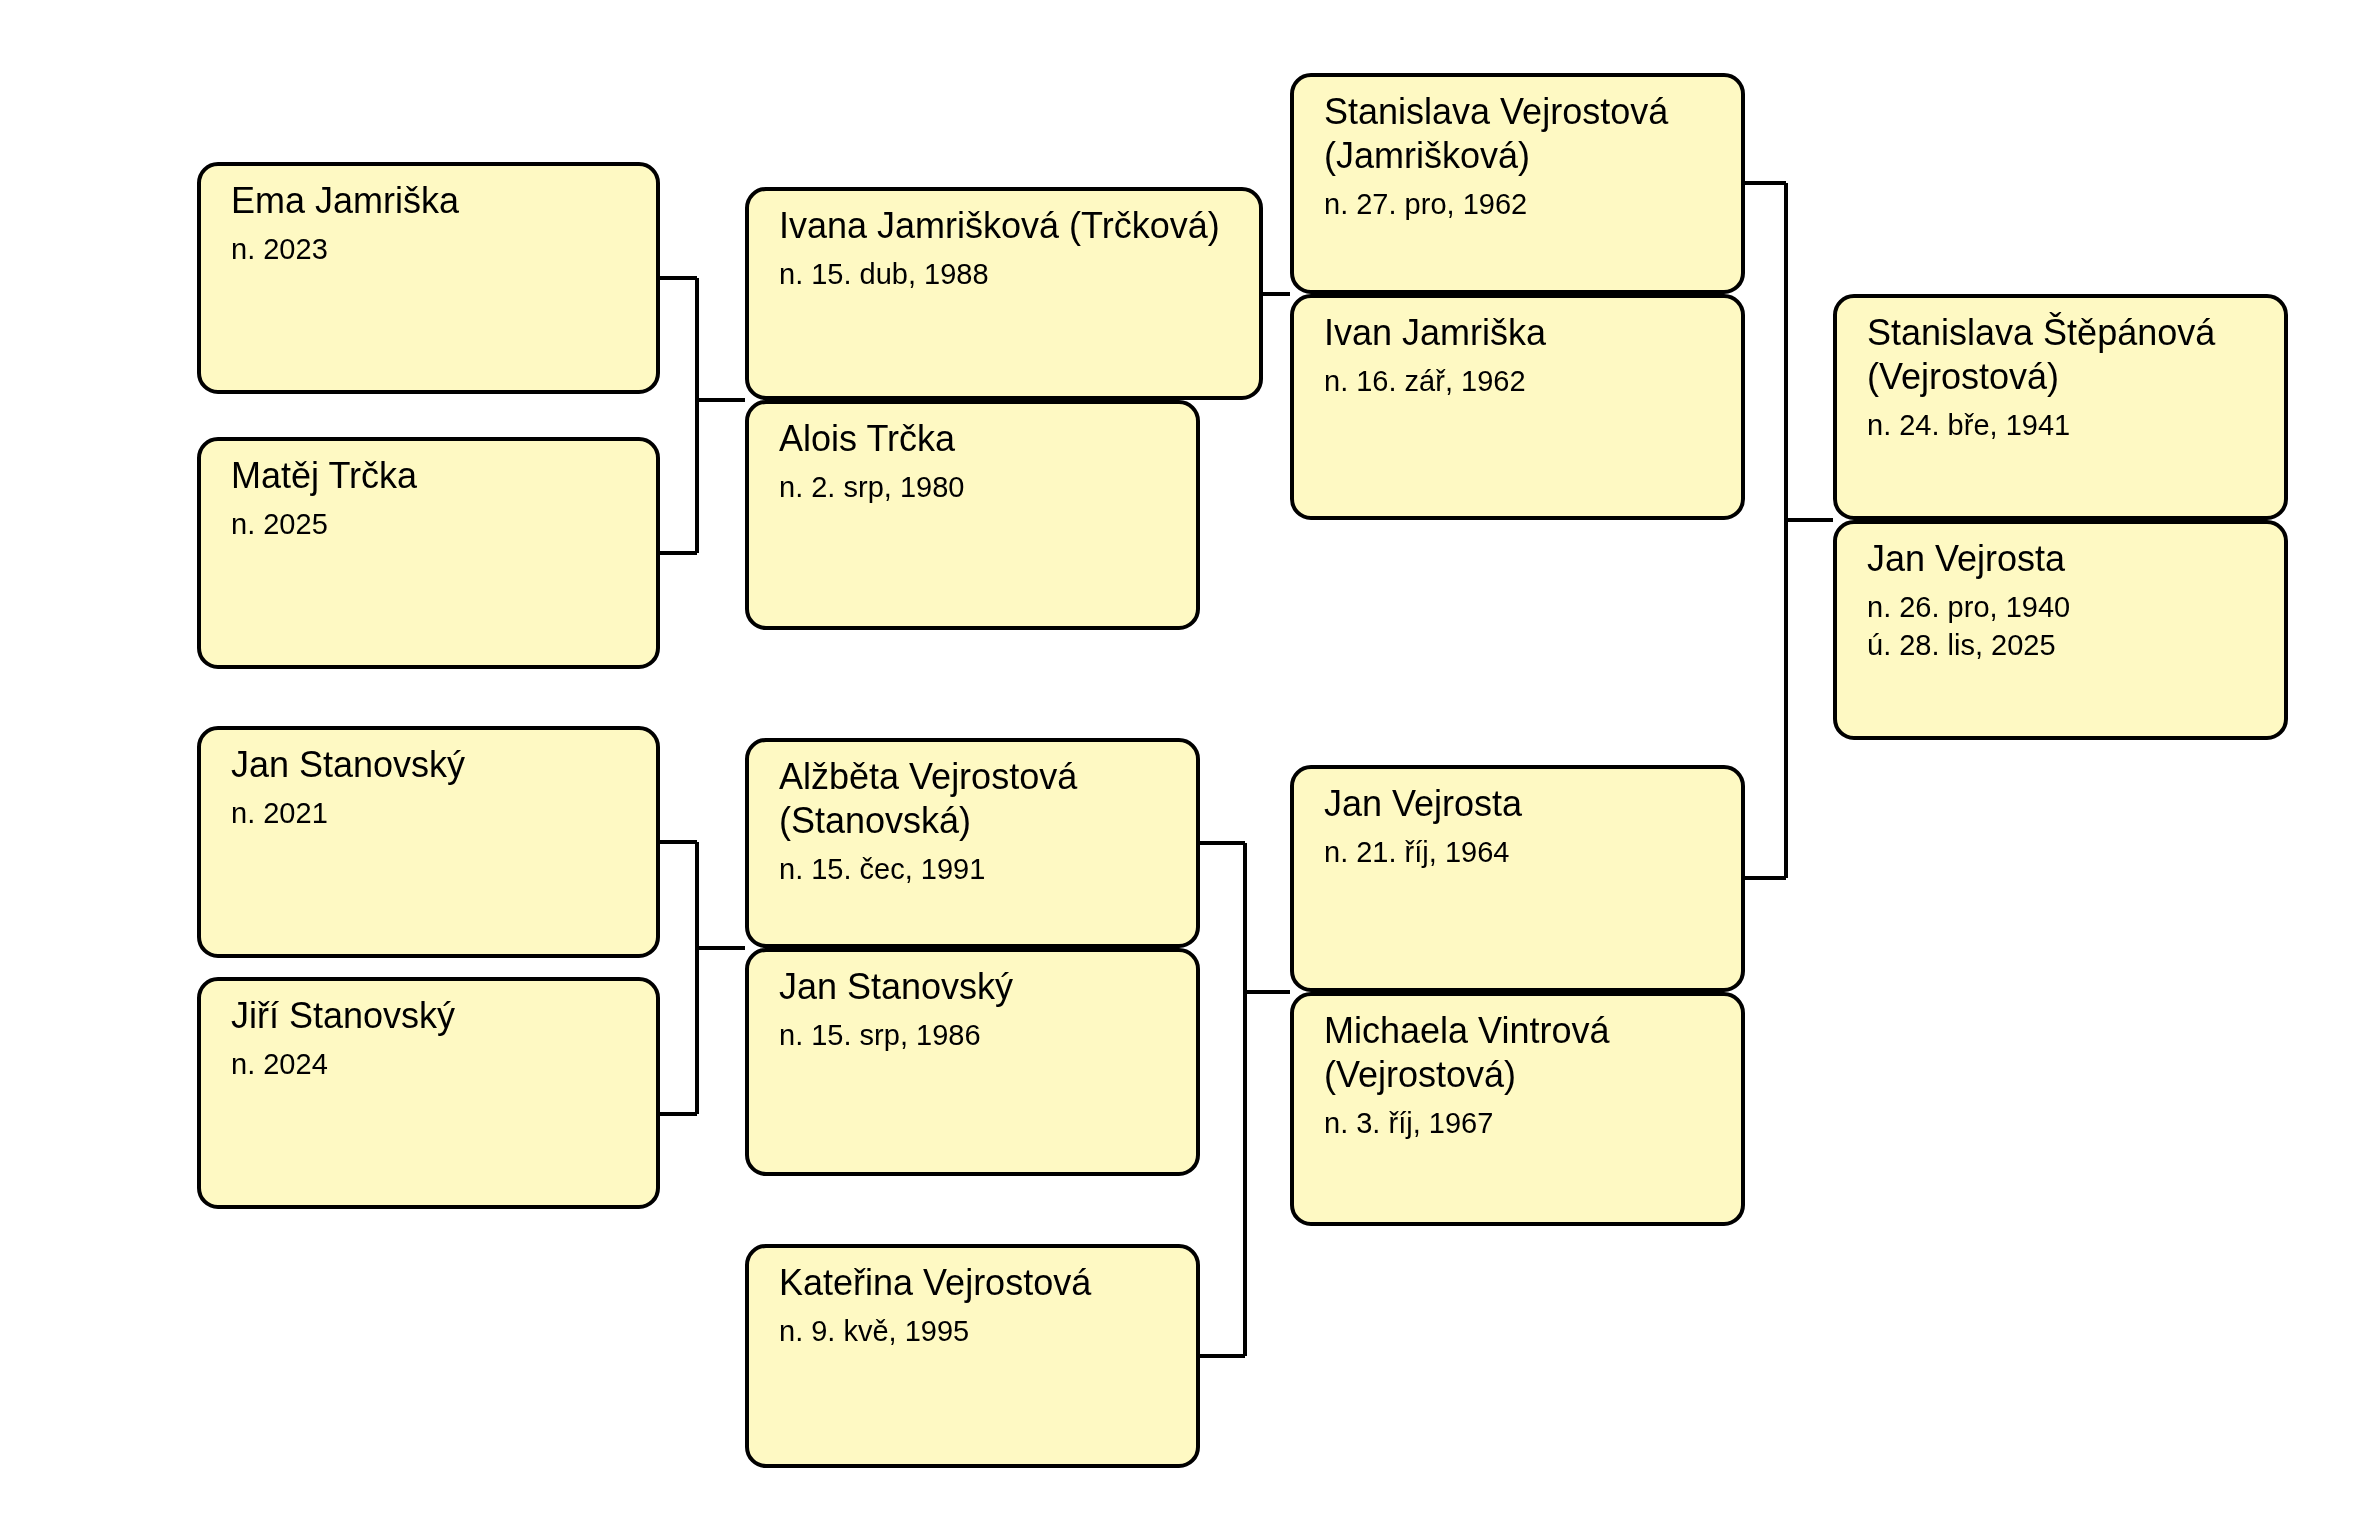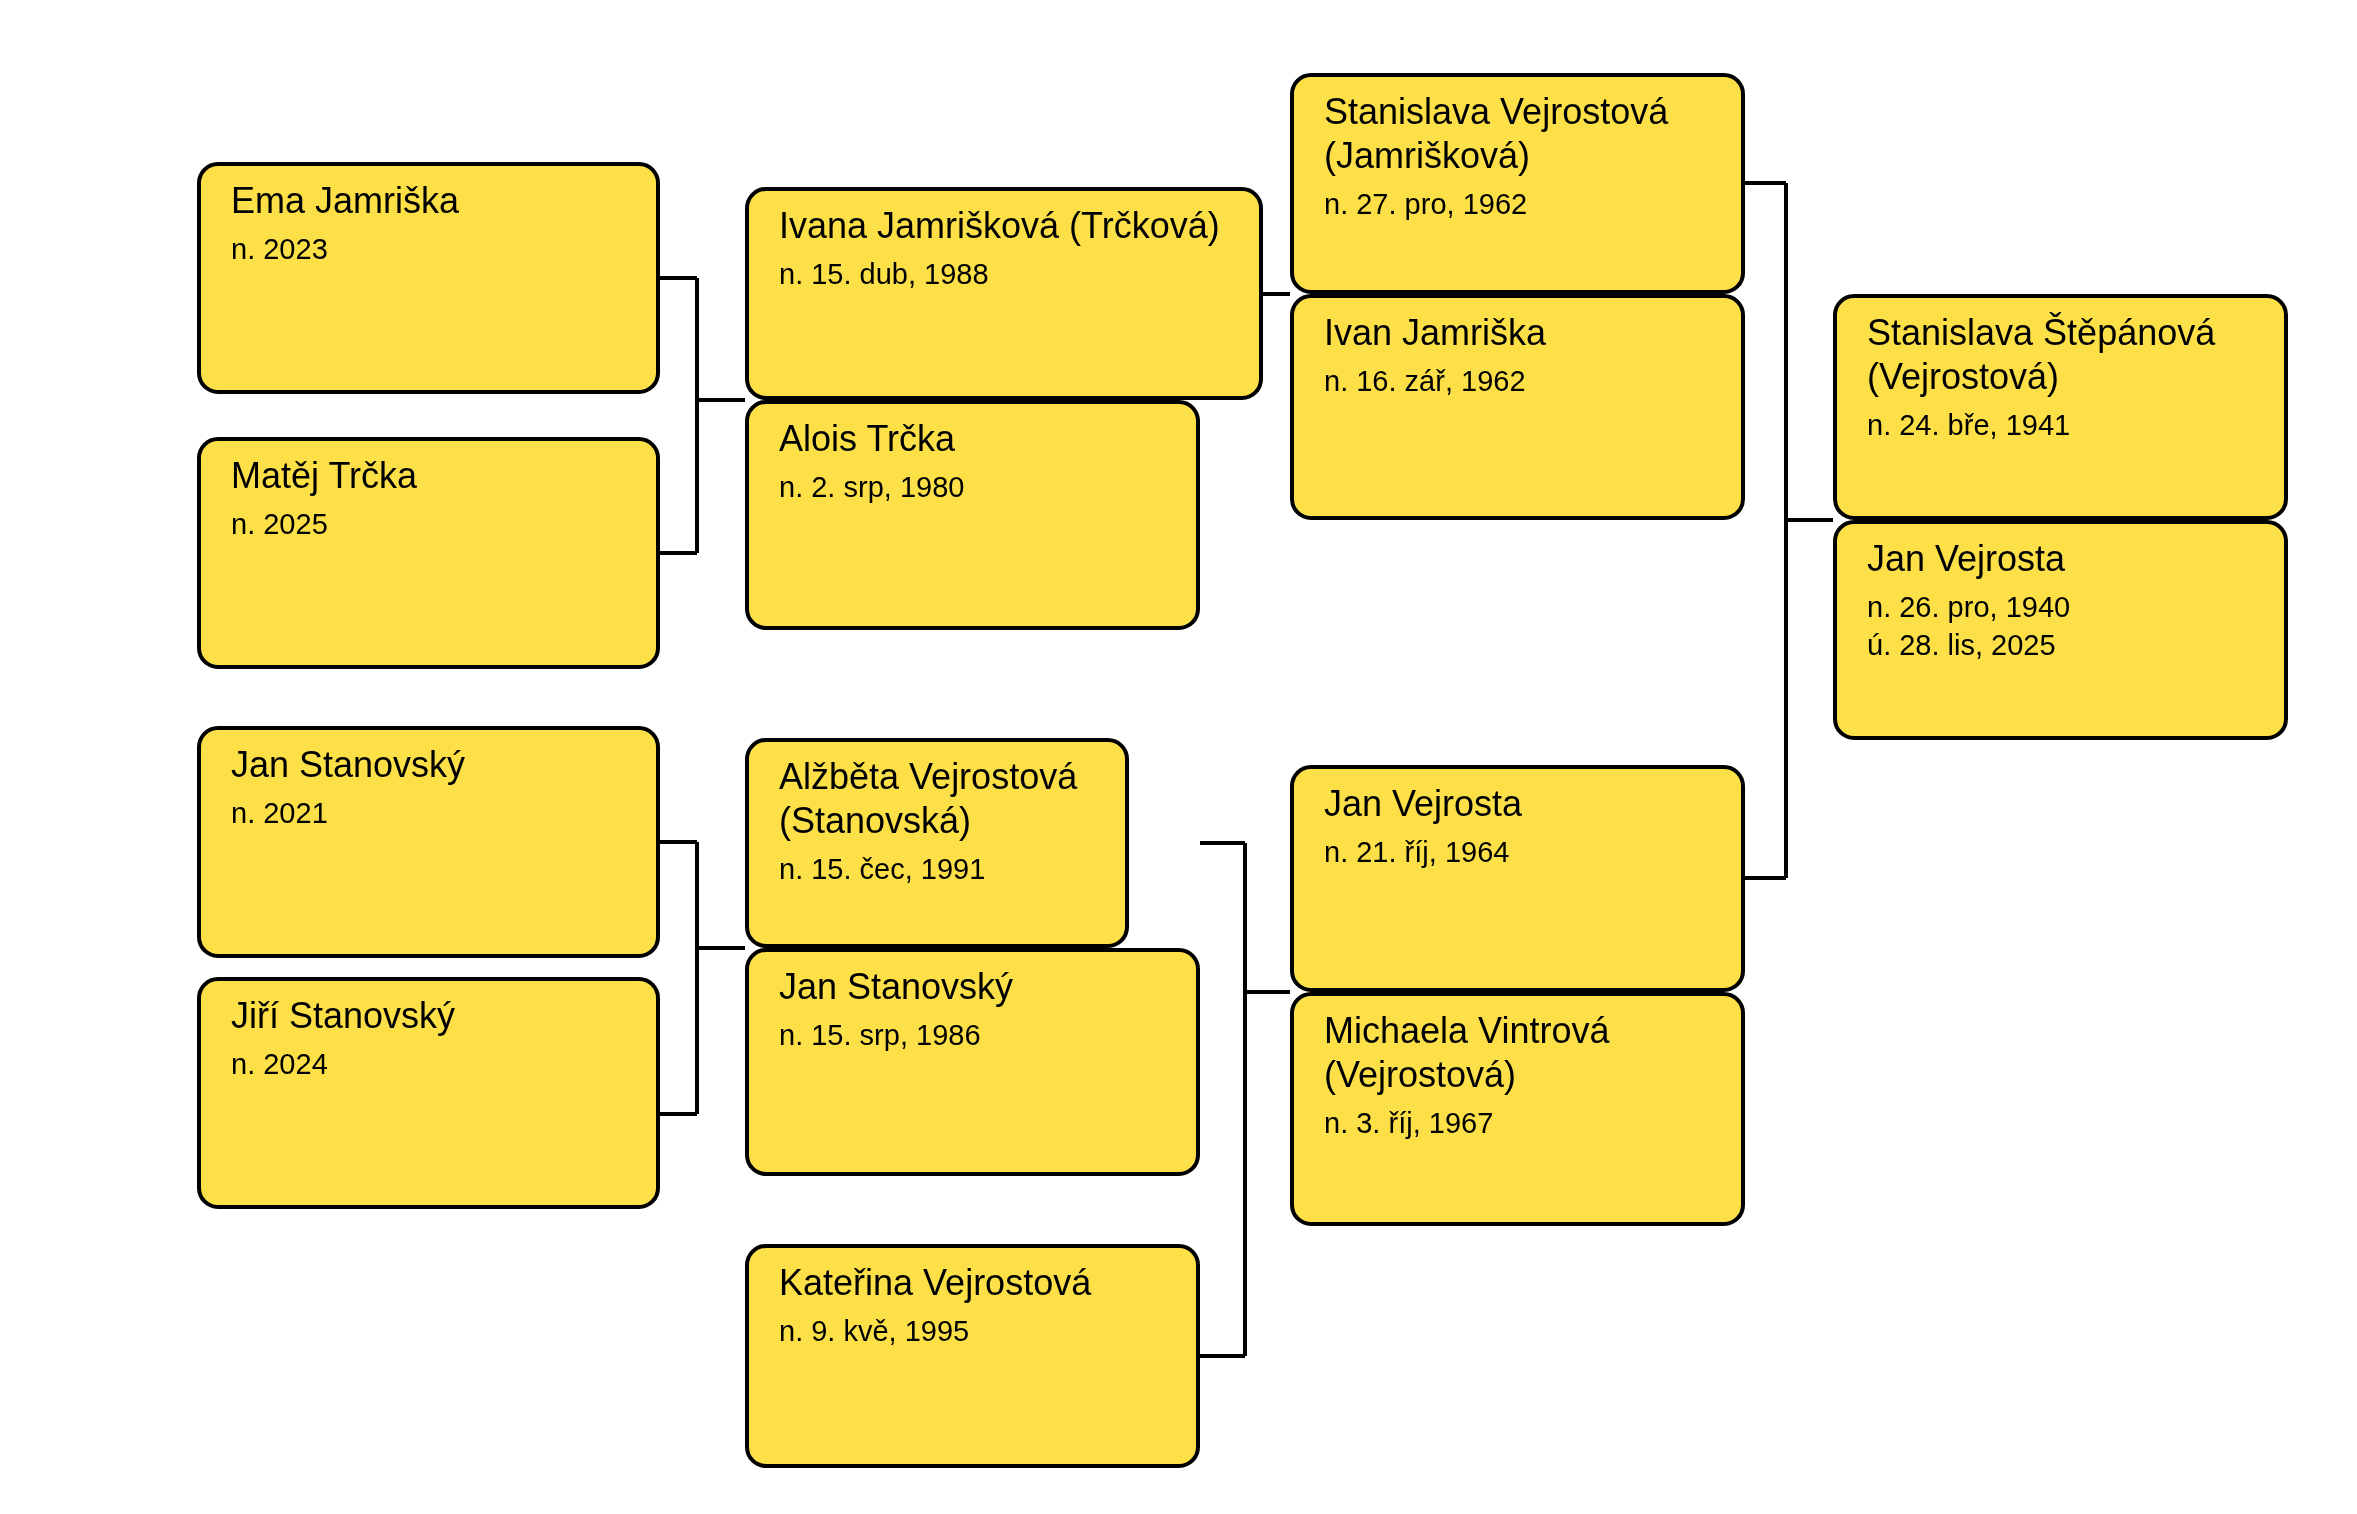--- a/index.html
+++ b/index.html
@@ -23,21 +23,21 @@
     height: 1514px;
   }
   .connectors path {
     stroke: #000000;
     stroke-width: 4;
     fill: none;
   }
   .pbox {
     position: absolute;
     box-sizing: border-box;
-    background: #fde047;
+    background: #fef9c3;
     border: 4px solid #000000;
     border-radius: 21px;
     padding: 13px 24px 0 30px;
     color: #000000;
   }
   .pname {
     font-size: 36px;
     line-height: 44px;
     color: #000000;
   }
@@ -121,21 +121,21 @@
   </div>
 
   <div class="pbox" style="left:745px; top:400px; width:455px; height:230px;">
     <div class="pname">Alois Trčka</div>
     <div class="pdates">
       <div class="pdate">n. 2. srp, 1980</div>
       <div class="pdate"></div>
     </div>
   </div>
 
-  <div class="pbox" style="left:745px; top:738px; width:384px; height:210px;">
+  <div class="pbox" style="left:745px; top:738px; width:455px; height:210px;">
     <div class="pname">Alžběta Vejrostová (Stanovská)</div>
     <div class="pdates">
       <div class="pdate">n. 15. čec, 1991</div>
       <div class="pdate"></div>
     </div>
   </div>
 
   <div class="pbox" style="left:745px; top:948px; width:455px; height:228px;">
     <div class="pname">Jan Stanovský</div>
     <div class="pdates">

